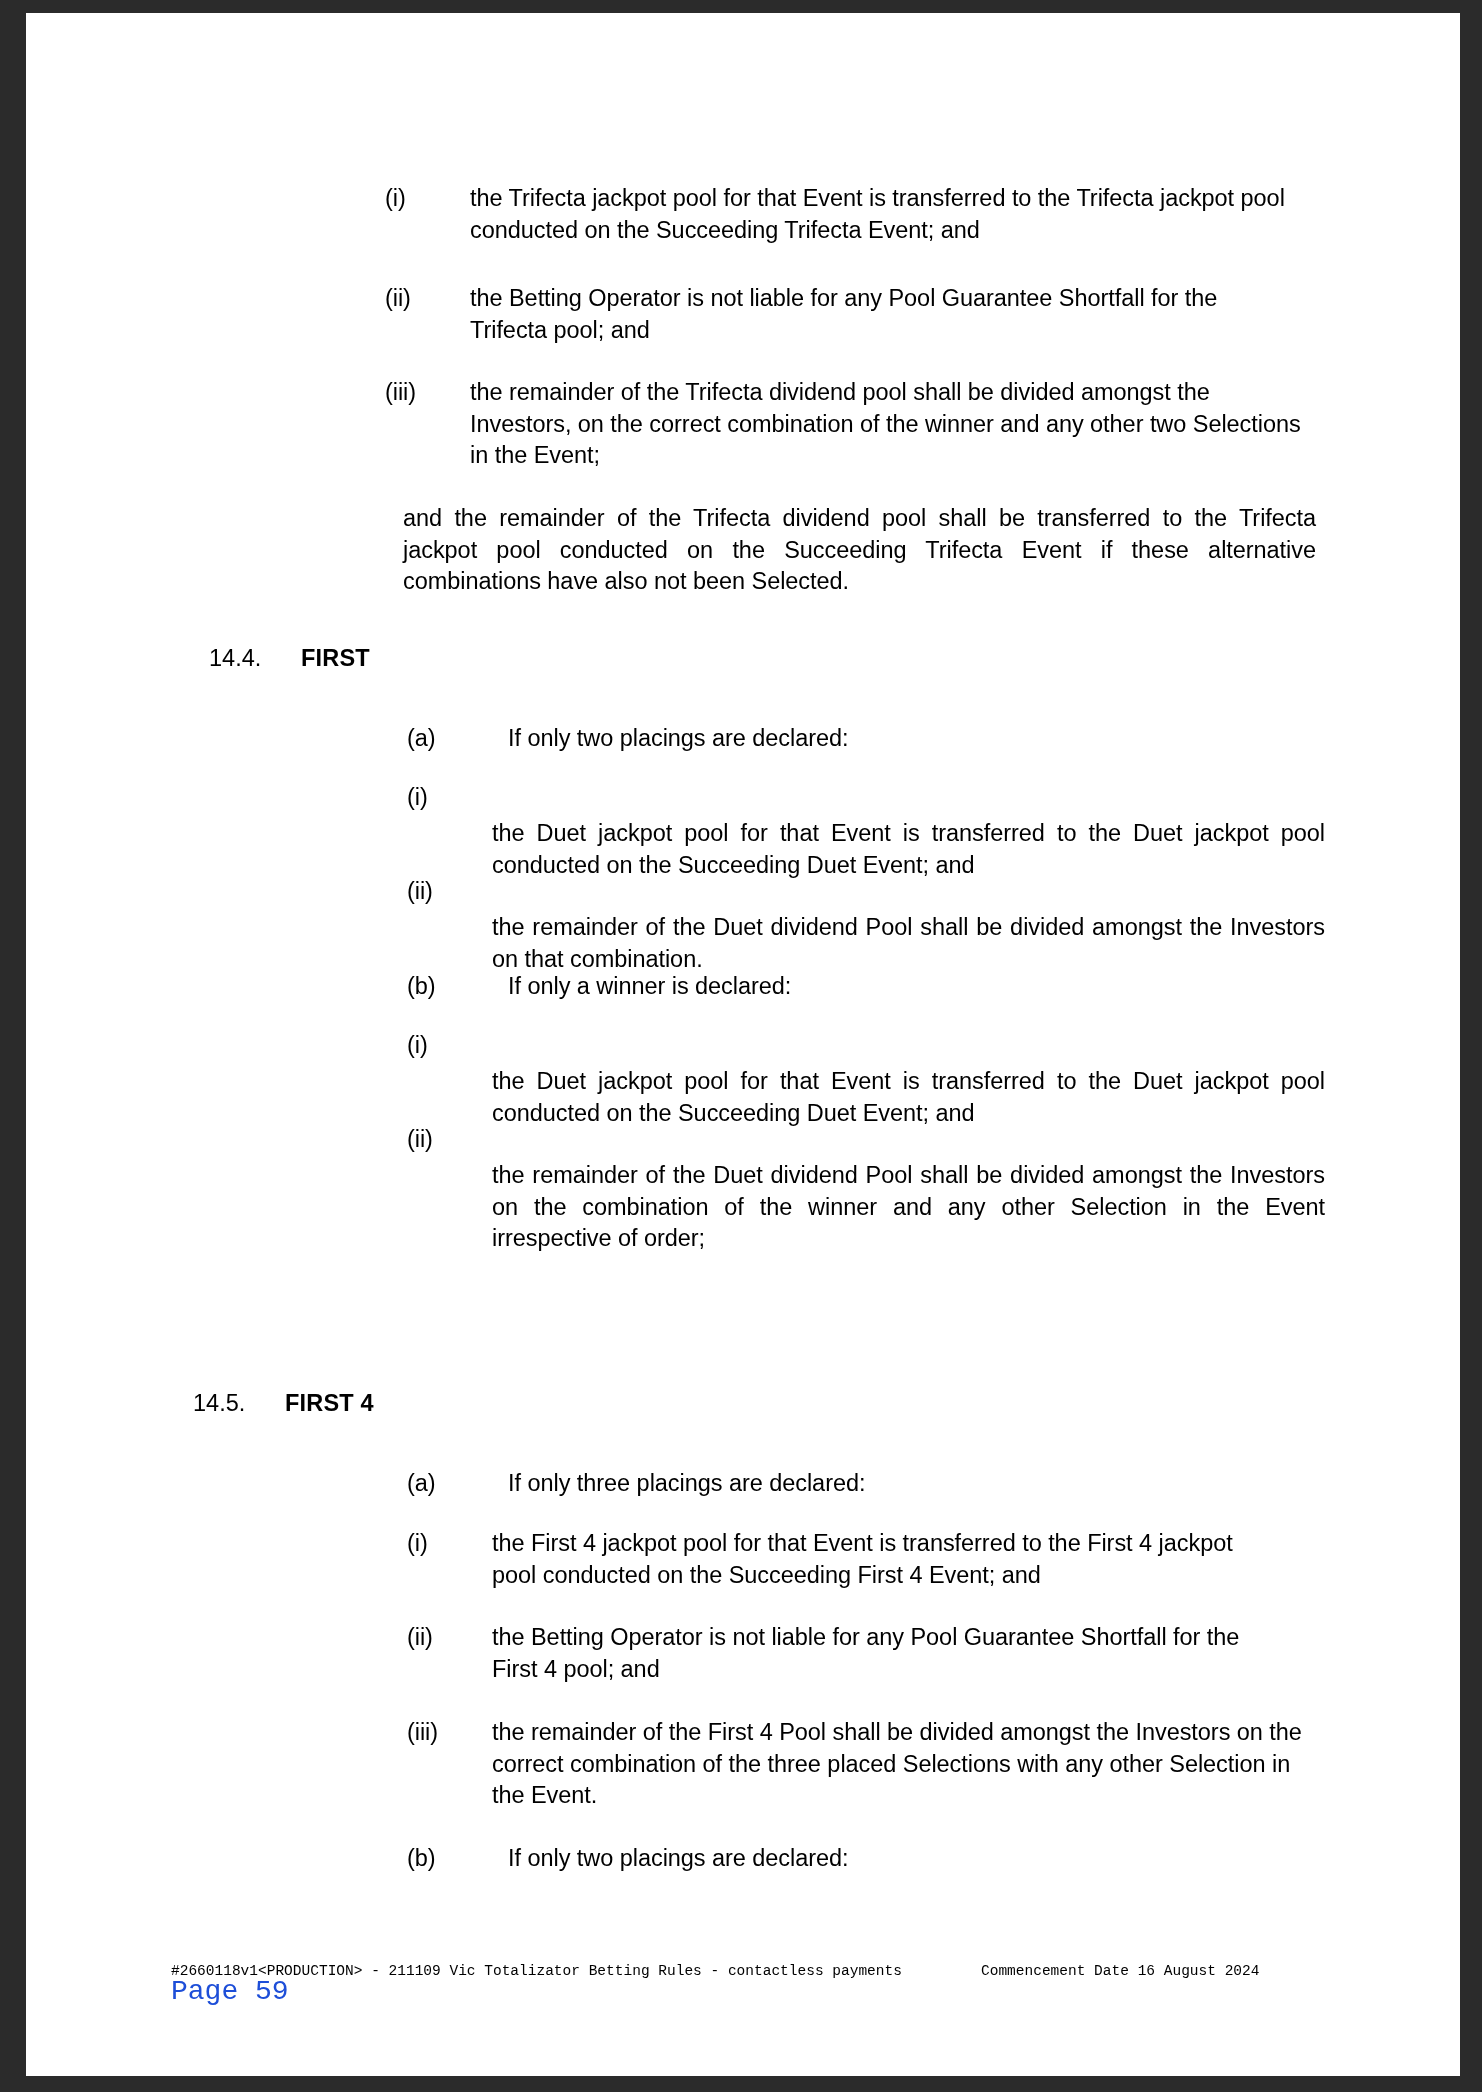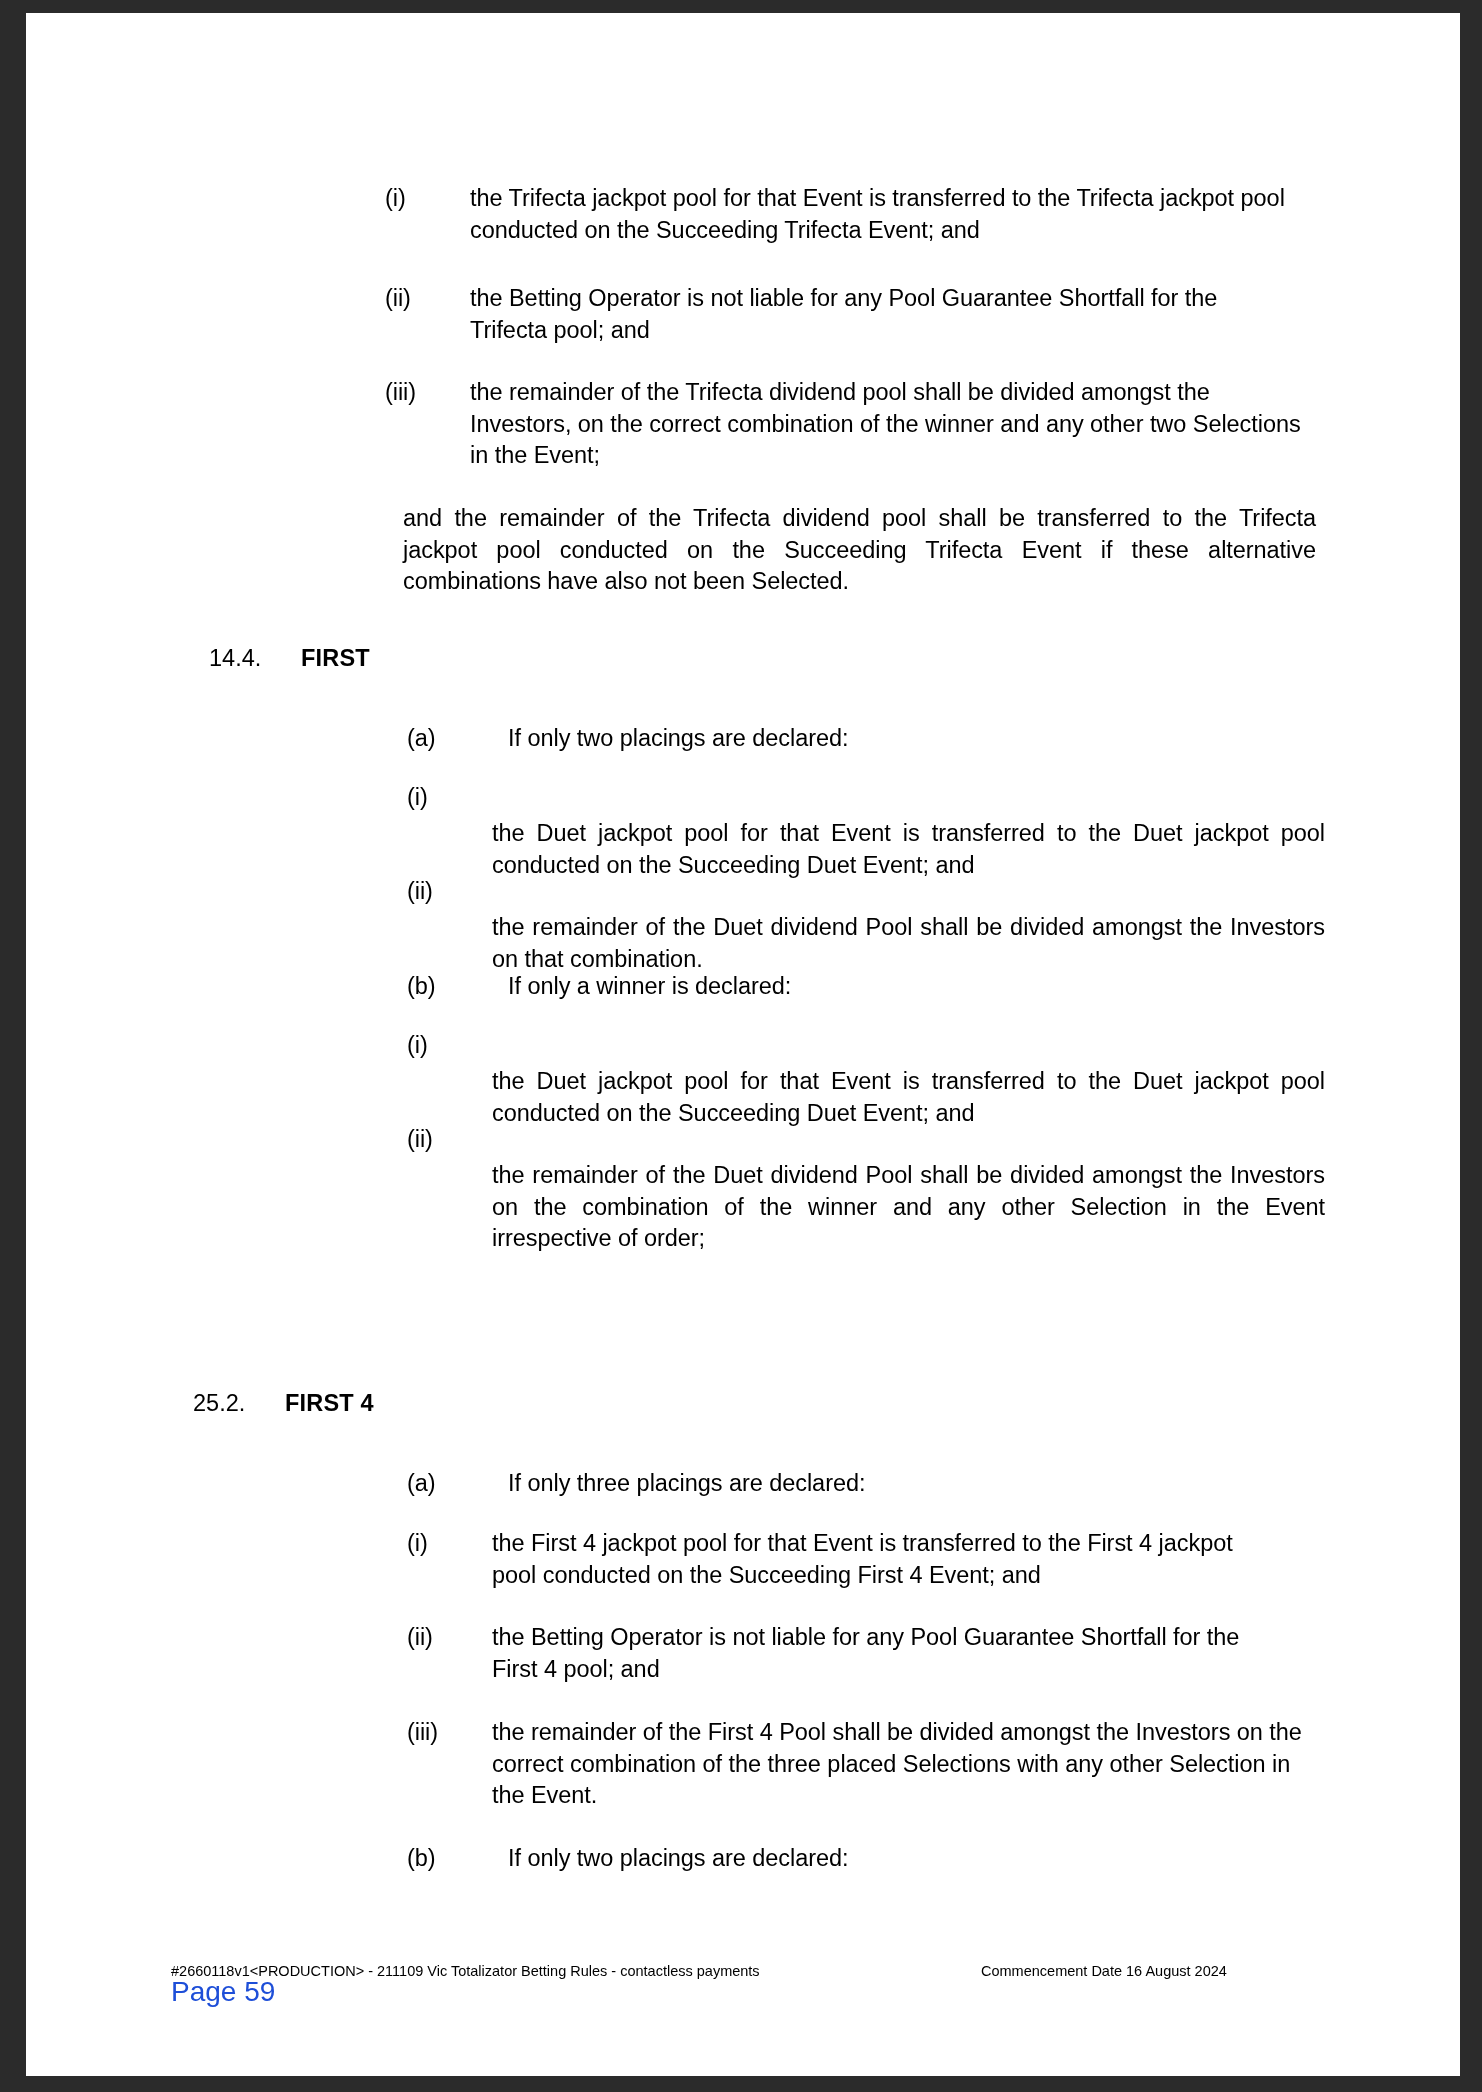--- a/index.html
+++ b/index.html
@@ -92,20 +92,21 @@
     letter-spacing: 0.2px;
   }
 
   
   .footer {
     position: absolute;
     left: 0;
     top: 1900px;
     width: 1434px;
     height: 120px;
+    font-family: Liberation Mono, monospace;
   }
   .footer-line1 {
     position: absolute;
     left: 145px;
     top: 48px;
     width: 1150px;
     font-size: 14.5px;
     line-height: 20px;
     color: #000;
   }
@@ -186,21 +187,21 @@
         <span class="body">the Duet jackpot pool for that Event is transferred to the Duet jackpot pool conducted on the Succeeding Duet Event; and</span>
       </div>
 
       <div class="blk item just" style="left:381px; top:1111px; width:918px;">
         <span class="marker mk-roman">(ii)</span>
         <span class="body">the remainder of the Duet dividend Pool shall be divided amongst the Investors on the combination of the winner and any other Selection in the Event irrespective of order;</span>
       </div>
 
 
       <div class="heading" style="left:167px; top:1375px; width:600px;">
-        <span class="num">25.2.</span>
+        <span class="num">14.5.</span>
         <span class="ttl">FIRST 4</span>
       </div>
 
       <div class="blk item" style="left:381px; top:1455px; width:900px;">
         <span class="marker mk-alpha">(a)</span>
         <span class="body">If only three placings are declared:</span>
       </div>
 
       <div class="blk item" style="left:381px; top:1515px; width:870px;">
         <span class="marker mk-roman">(i)</span>

